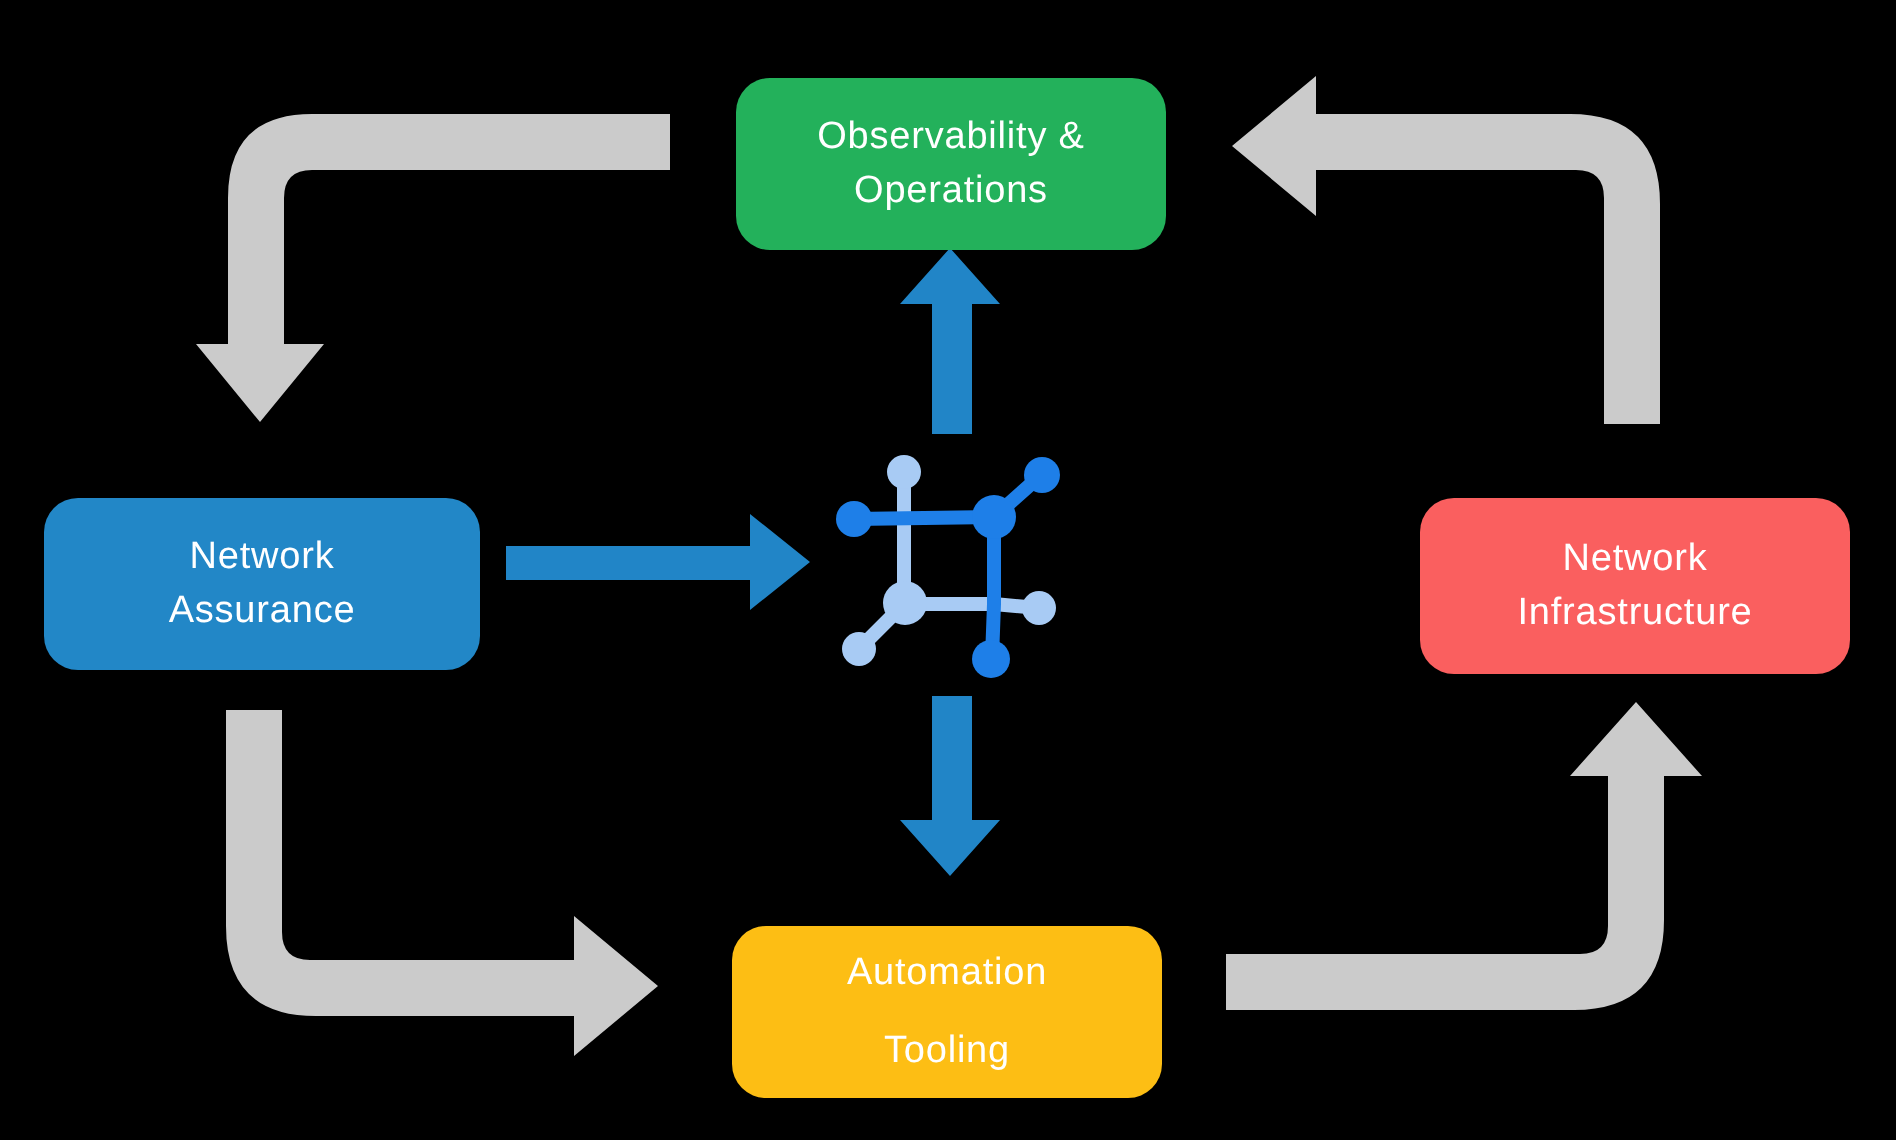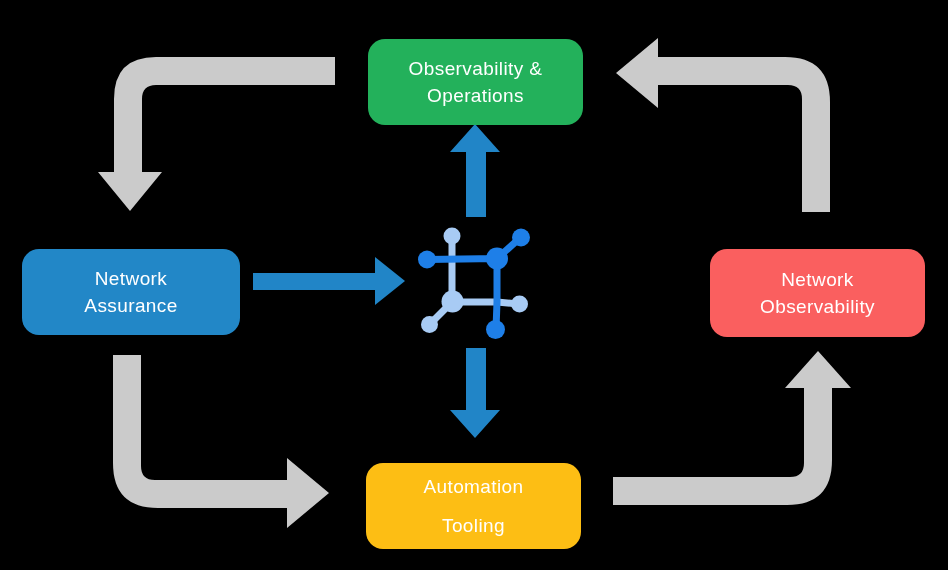--- a/index.html
+++ b/index.html
@@ -80,21 +80,21 @@
     <span>Operations</span>
   </div>
 
   <div class="node node-operations" style="background-color: rgb(34, 135, 199);">
     <span>Network</span>
     <span>Assurance</span>
   </div>
 
   <div class="node node-infrastructure" style="background-color: rgb(250, 95, 95);">
     <span>Network</span>
-    <span>Observability</span>
+    <span>Infrastructure</span>
   </div>
 
   <div class="node node-automation" style="background-color: rgb(253, 190, 20); gap: 12px;">
     <span>Automation</span>
     <span>Tooling</span>
   </div>
 
 </div>
 
 </body></html>

